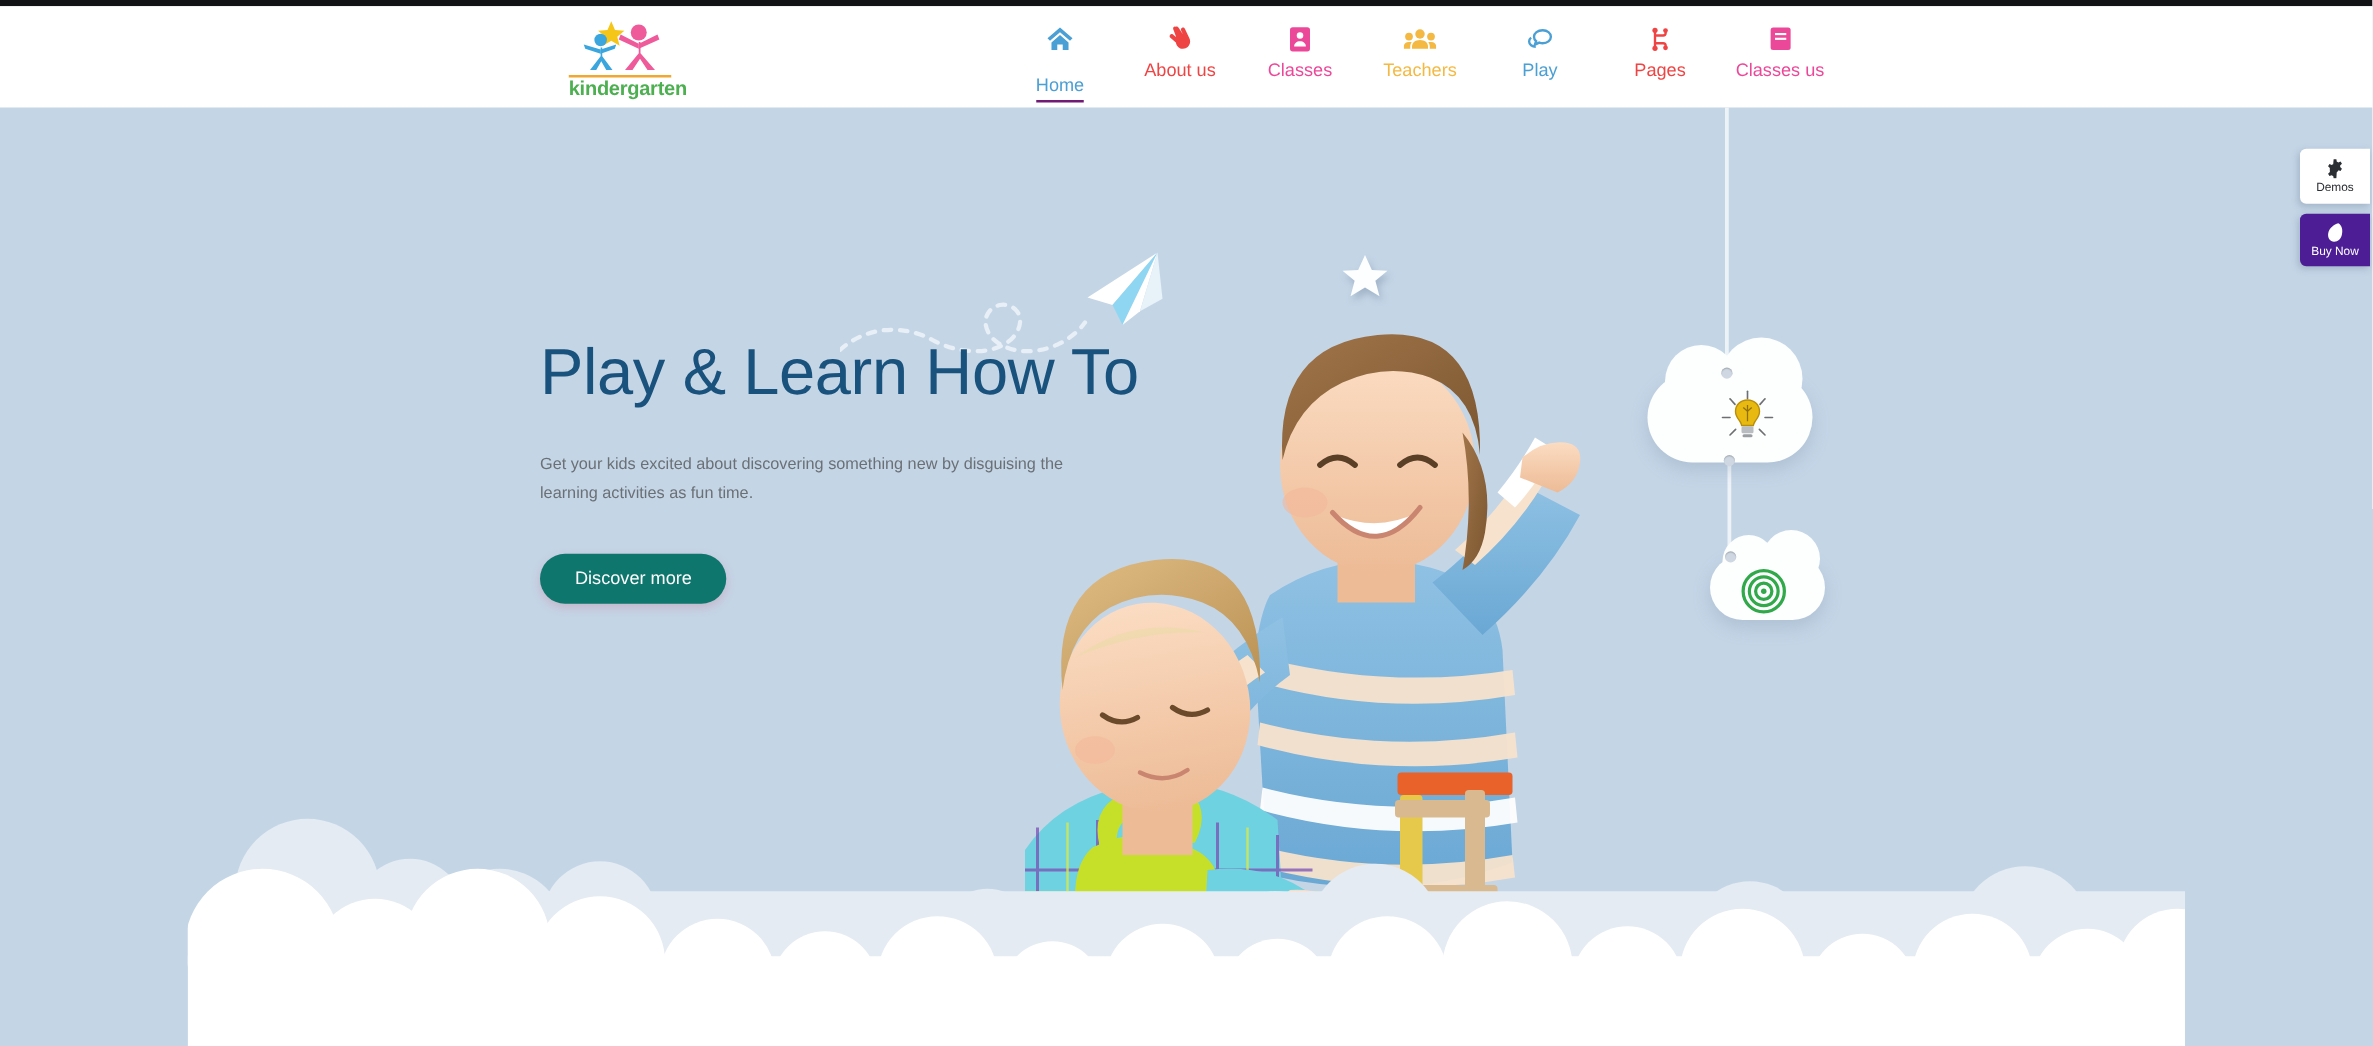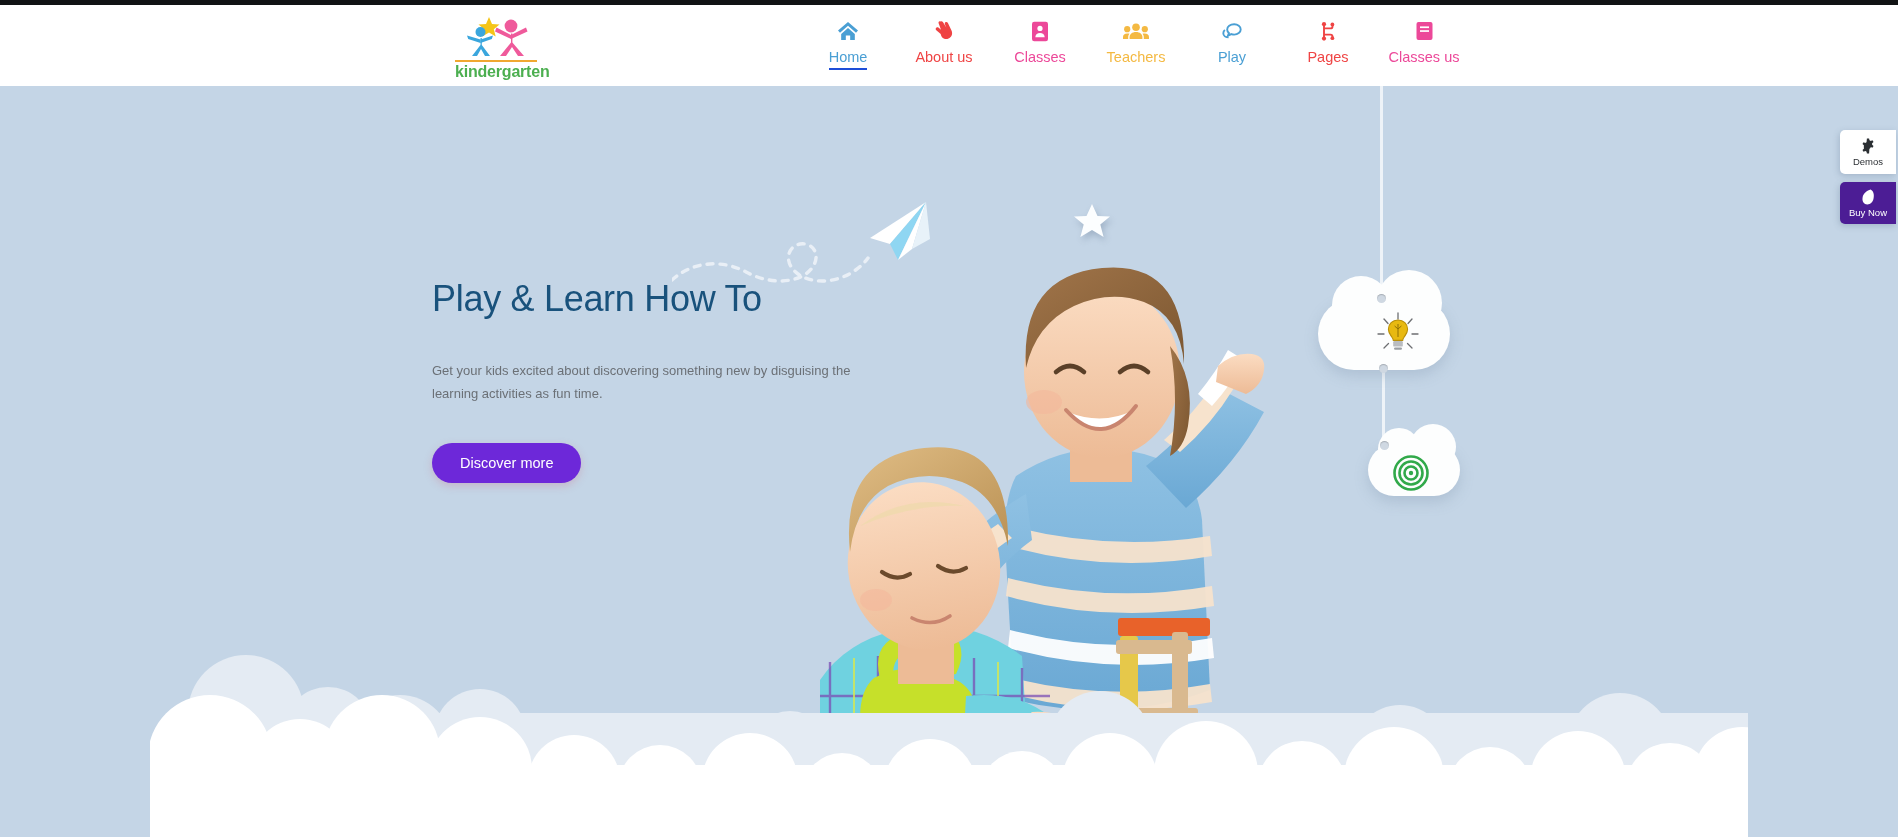--- a/index.html
+++ b/index.html
@@ -41,21 +41,21 @@
   .main-nav {
     position: absolute; left: 800px; top: 12px;
     display: flex; align-items: flex-start; gap: 0px;
   }
   .nav-item {
     display: flex; flex-direction: column; align-items: center;
     width: 96px; text-decoration: none; cursor: pointer; padding-top: 3px;
   }
   .nav-icon { height: 22px; display: flex; align-items: center; justify-content: center; margin-bottom: 6px; }
   .nav-label { font-size: 14.5px; line-height: 18px; white-space: nowrap; }
-  .nav-item.active .nav-label { border-bottom: 2px solid #1d4ed8; padding-bottom: 2px; }
+  .nav-item.active .nav-label { border-bottom: 2px solid #701a75; padding-bottom: 2px; margin-top: 12px; }
 
   .c-blue   { color: #4a9fd4; }
   .c-pink   { color: #ef4444; }
   .c-green  { color: #ec4899; }
   .c-orange { color: #f4b942; text-align: right; }
 
   
   .hero {
     position: absolute; top: 86px; left: 0; width: 1898px; height: 751px;
     background: #c4d5e6; overflow: hidden;
@@ -103,51 +103,51 @@
   }
   .target-icon { position:absolute; left: 1392px; top: 368px; z-index: 4; }
   .pin {
     position:absolute; width: 9px; height: 9px; border-radius:50%;
     background:#cfd8e2; box-shadow: inset 0 1px 1px rgba(0,0,0,.2);
   }
 
   
   .hero-copy { position: absolute; left: 432px; top: 186px; width: 520px; }
   .hero-title {
-    font-size: 36px; line-height: 53px; font-weight: 400;
+    font-size: 52px; line-height: 53px; font-weight: 400;
     color: #19527c; letter-spacing: -0.3px;
   }
   .hero-sub {
     margin-top: 34px; font-size: 13px; line-height: 23px;
     color: #6b7076; width: 452px;
   }
   .hero-btn {
     margin-top: 38px; display: inline-block;
-    background: #6d28d9; color: #ffffff;
+    background: #0f766e; color: #ffffff;
     border: none; border-radius: 22px;
     padding: 12px 28px; font-size: 14.5px;
     cursor: pointer; font-family: "Liberation Sans", sans-serif;
     box-shadow: 0 3px 8px rgba(200,100,130,.28);
   }
 
   
   .hero-photo {
     position: absolute; left: 820px; top: 140px; width: 640px; height: 660px;
   }
   .hero-photo svg { display: block; }
 
   
   .cloud-band {
     position: absolute; left: 150px; bottom: 0; width: 1598px; height: 190px;
     overflow: hidden;
   }
 
   
   .side-btns {
-    position: absolute; right: 0; top: 130px; width: 58px; z-index: 30;
+    position: absolute; right: 0; top: 119px; width: 58px; z-index: 30;
   }
   .side-btn {
     width: 56px; display: flex; flex-direction: column;
     align-items: center; justify-content: center;
     cursor: pointer; text-decoration: none;
   }
   .btn-demos {
     background: #ffffff; height: 44px; border-radius: 5px 0 0 5px;
     box-shadow: -1px 2px 6px rgba(90,110,135,.3);
     color: #2b2f33;

